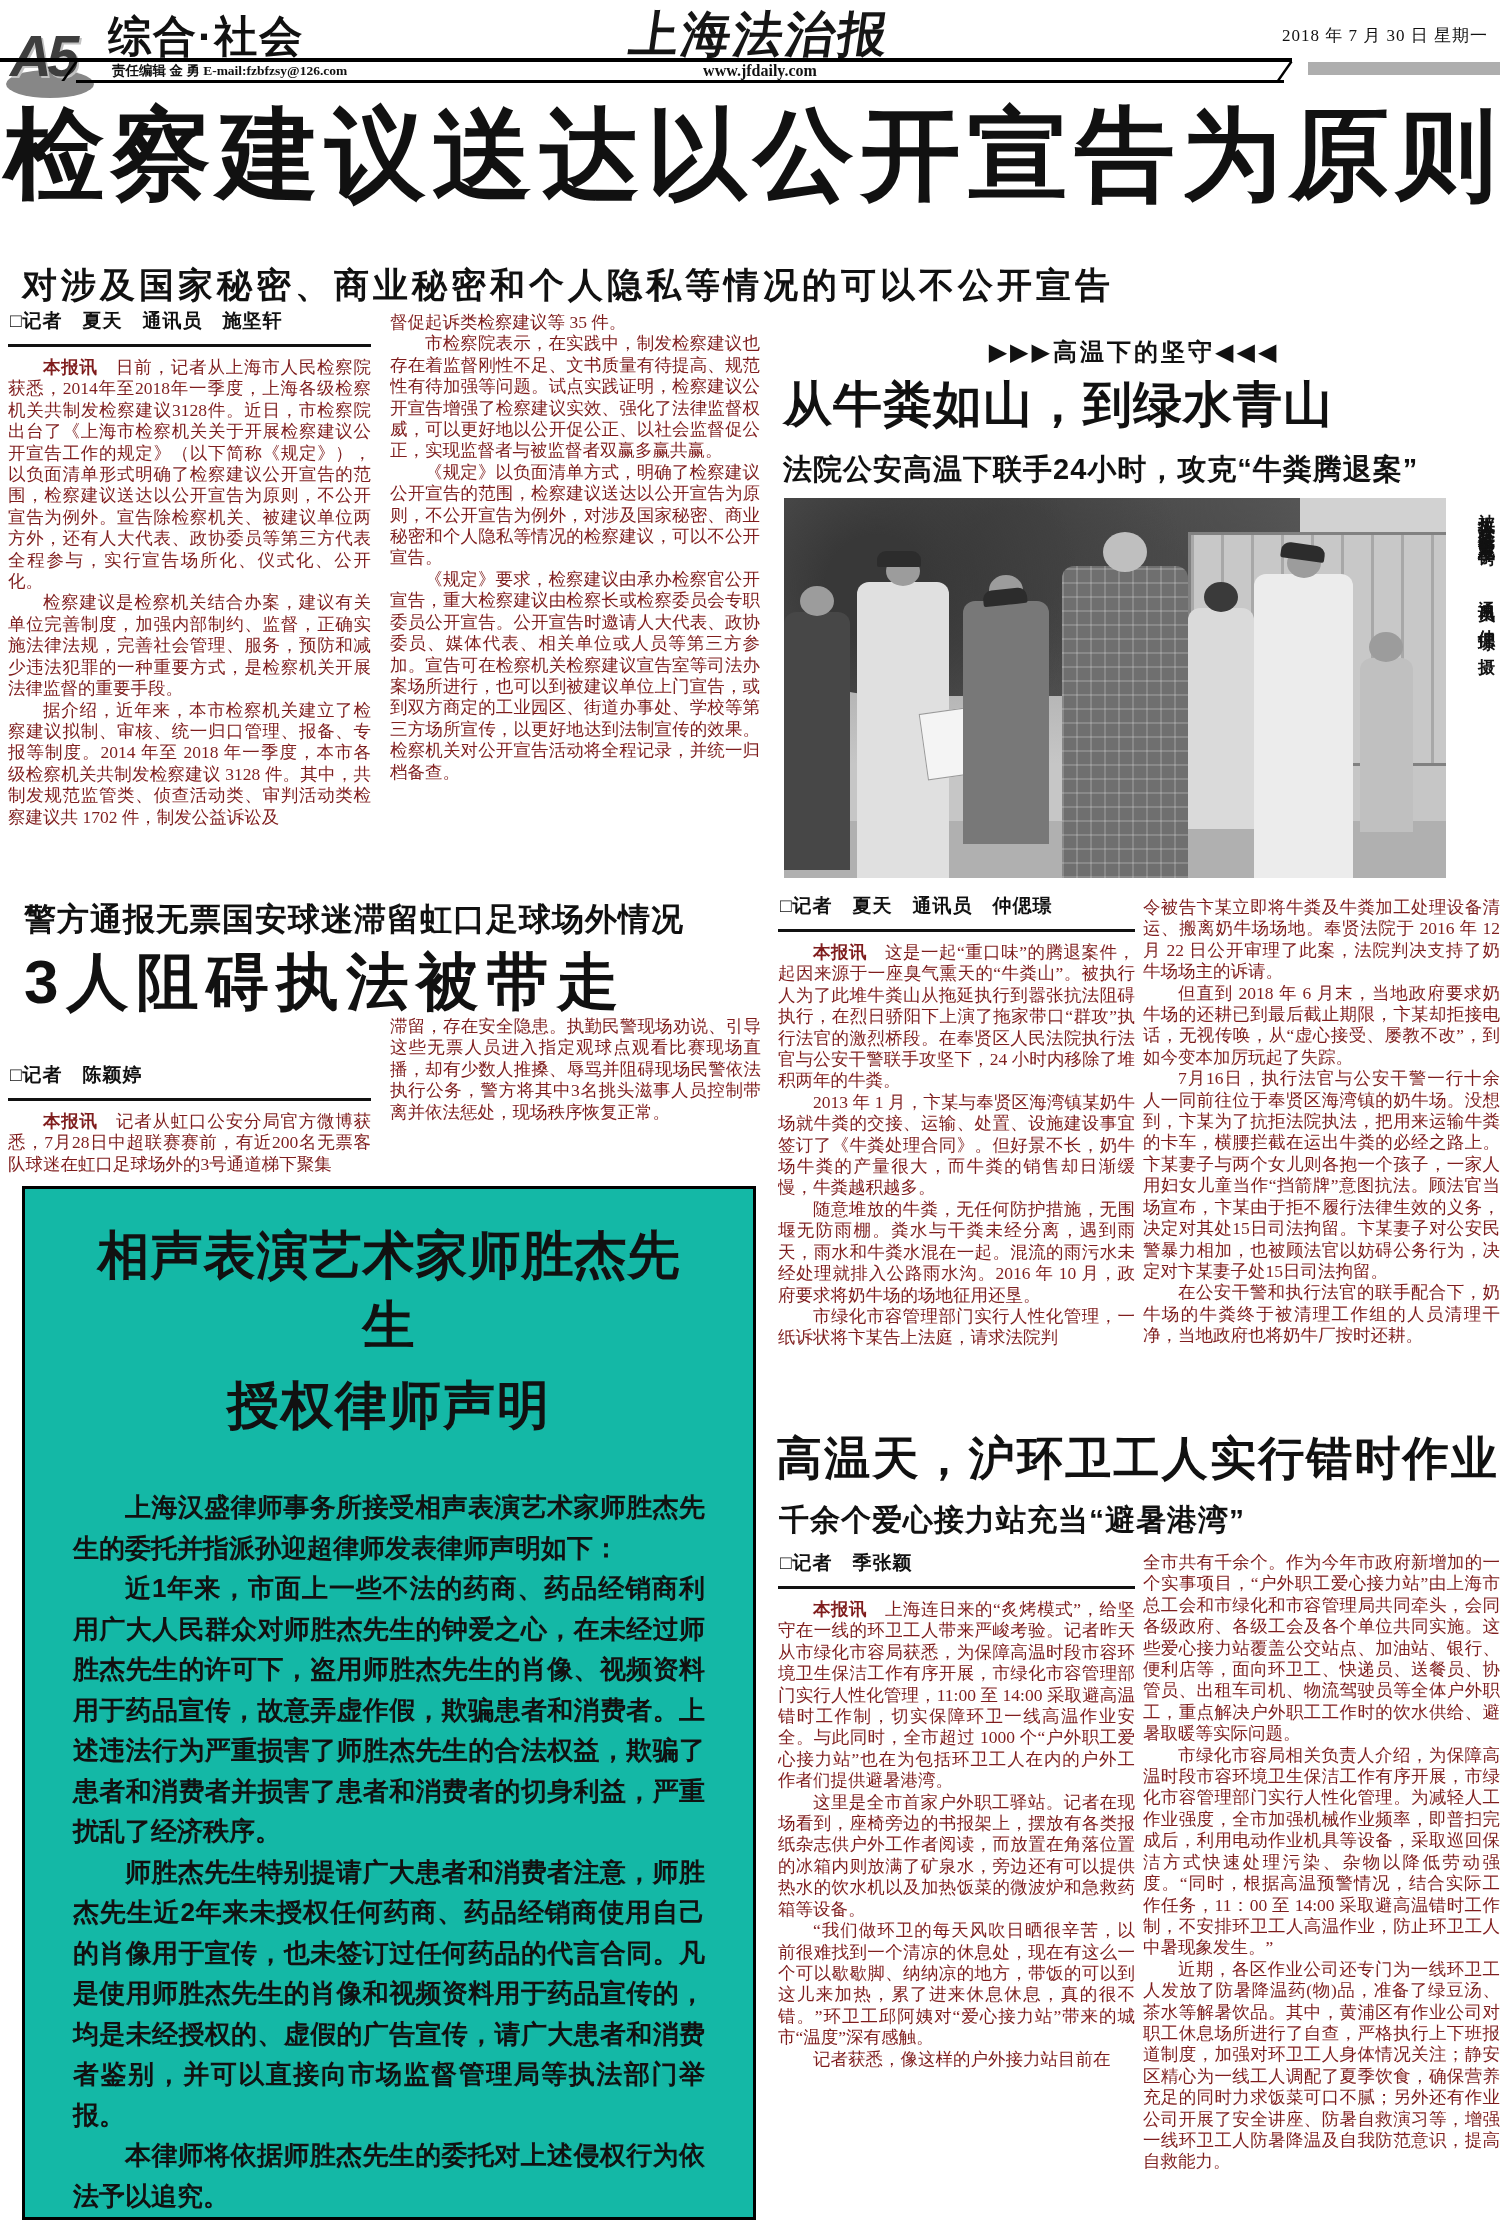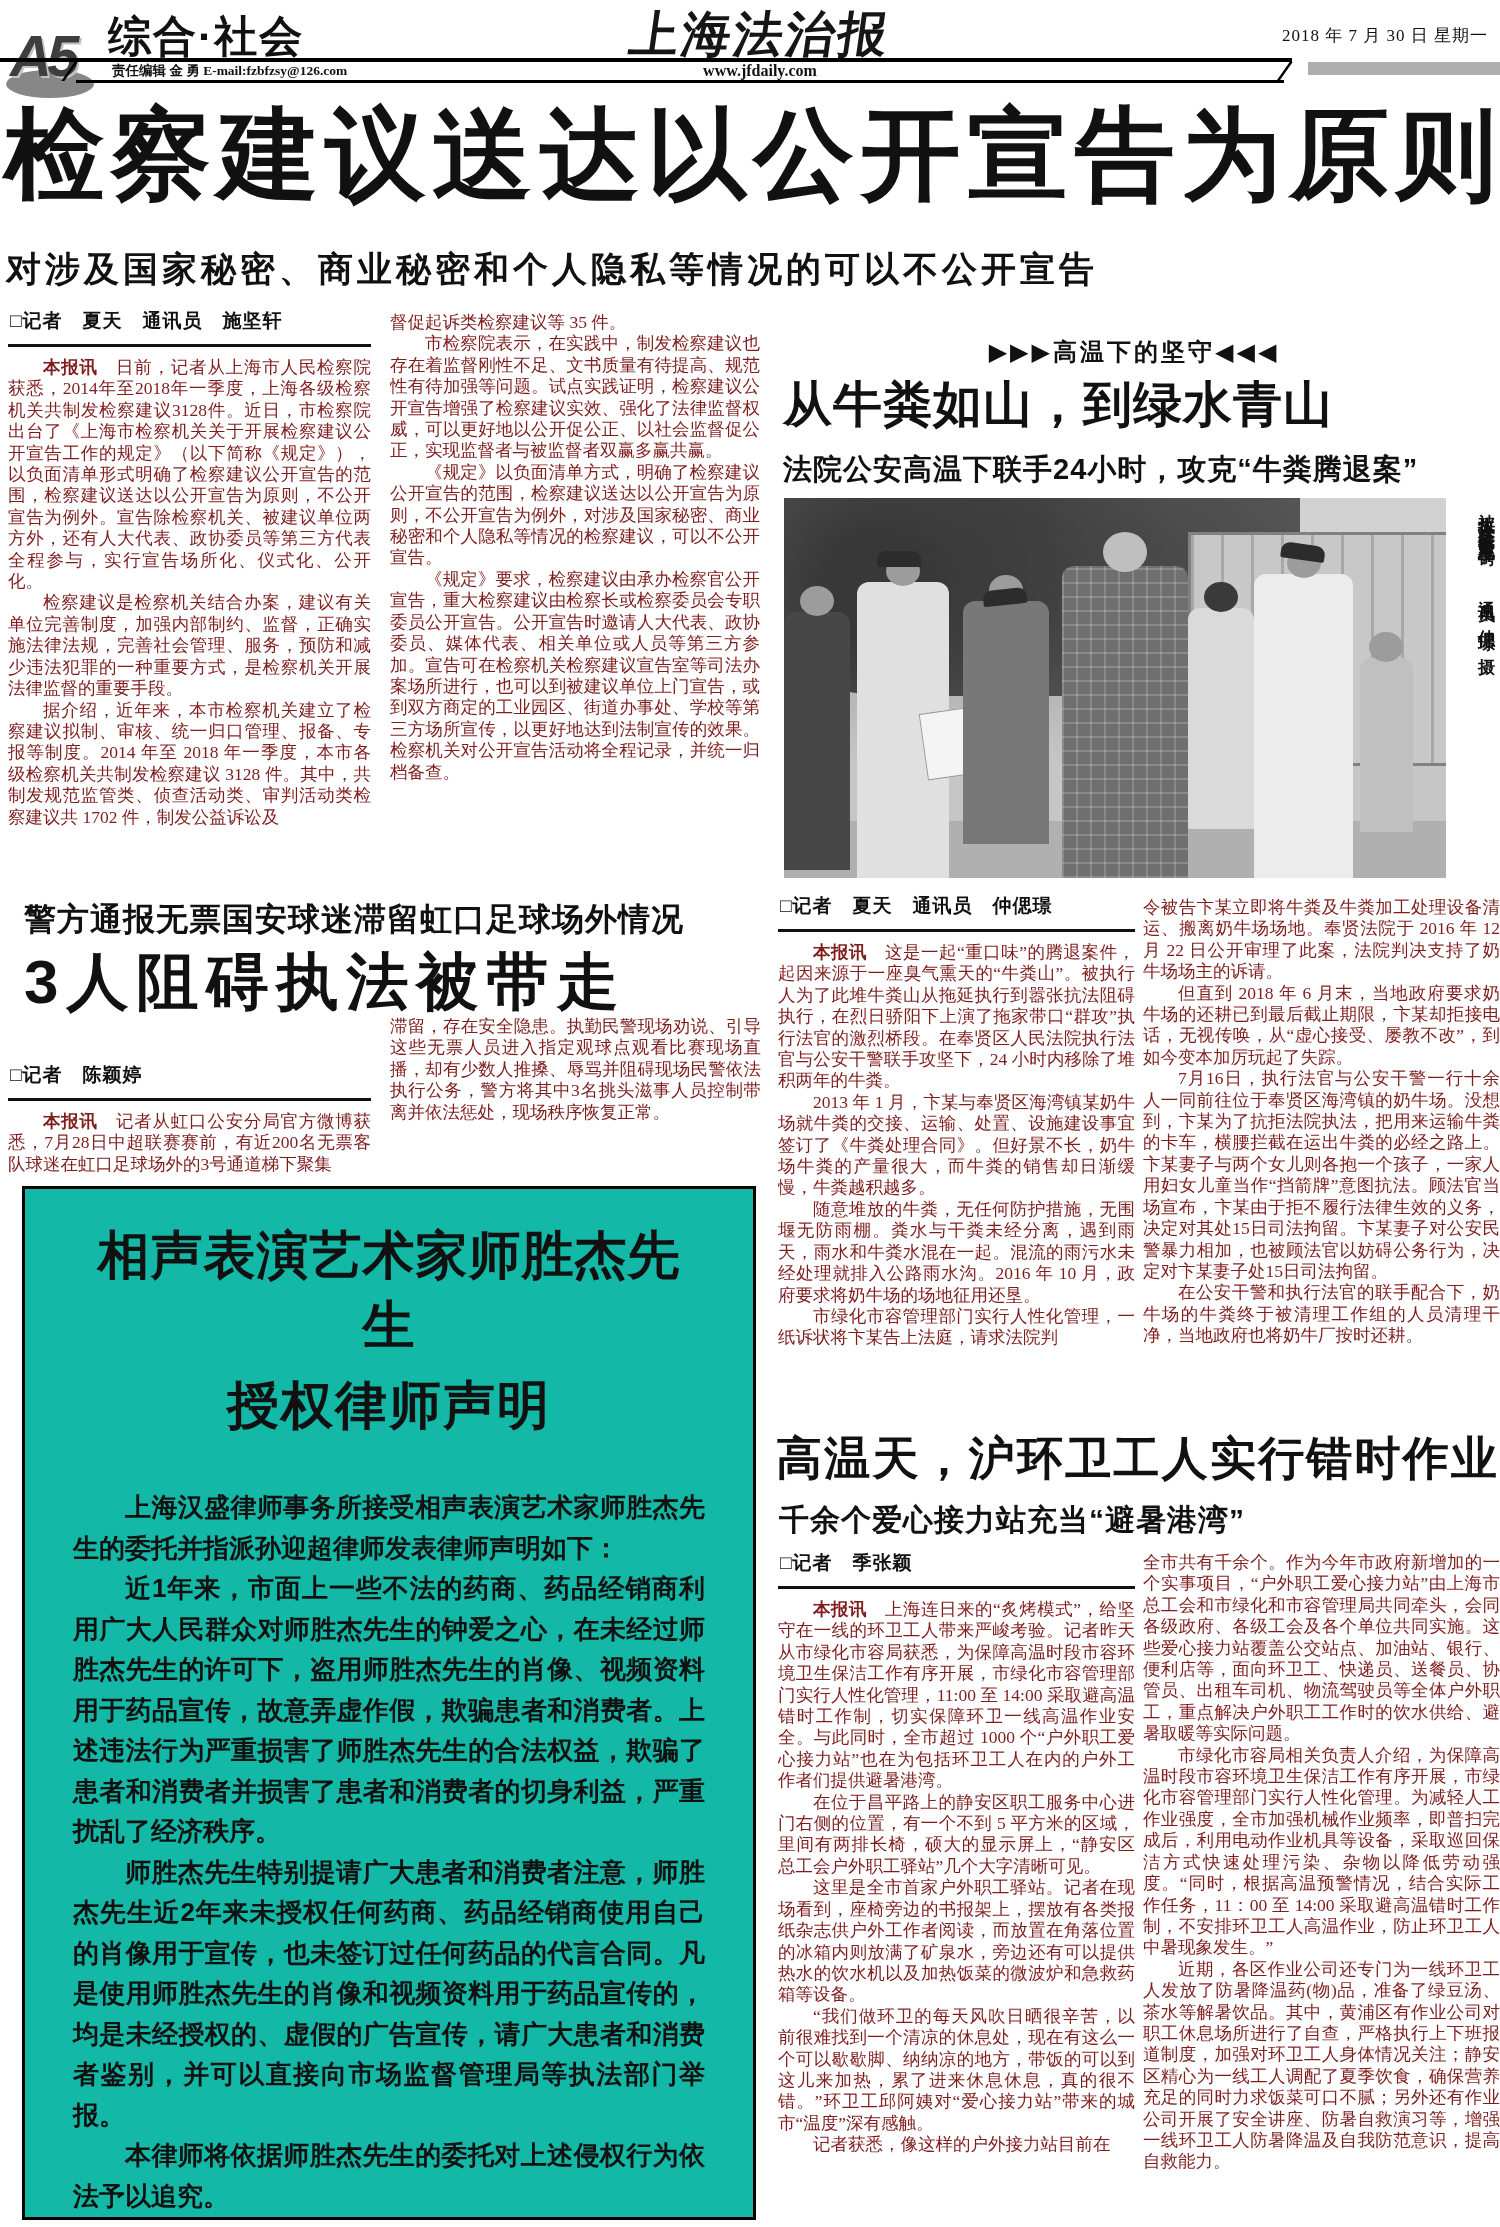--- a/index.html
+++ b/index.html
@@ -127,21 +127,21 @@
   <div class="abs page-date">2018 年 7 月 30 日  星期一</div>
   <div class="abs band-line"></div>
   <div class="abs band"></div>
   <div class="abs band-endL"></div>
   <div class="abs band-endR"></div>
   <div class="abs editor-line">责任编辑  金  勇  E-mail:fzbfzsy@126.com</div>
   <div class="abs website">www.jfdaily.com</div>
   <div class="abs gray-bar"></div>
 
   <h1 class="abs h-main sans" style="margin:0;">检察建议送达以公开宣告为原则</h1>
-  <h2 class="abs h-sub sans" style="margin:0;">对涉及国家秘密、商业秘密和个人隐私等情况的可以不公开宣告</h2>
+  <h2 class="abs h-sub sans" style="margin:16px;">对涉及国家秘密、商业秘密和个人隐私等情况的可以不公开宣告</h2>
 
   <div class="abs lead-c1">
     <div class="byline">□记者　夏天　通讯员　施坚轩</div>
     <div class="body">
         <p><b>本报讯</b>　日前，记者从上海市人民检察院获悉，2014年至2018年一季度，上海各级检察机关共制发检察建议3128件。近日，市检察院出台了《上海市检察机关关于开展检察建议公开宣告工作的规定》（以下简称《规定》），以负面清单形式明确了检察建议公开宣告的范围，检察建议送达以公开宣告为原则，不公开宣告为例外。宣告除检察机关、被建议单位两方外，还有人大代表、政协委员等第三方代表全程参与，实行宣告场所化、仪式化、公开化。</p>
         <p>检察建议是检察机关结合办案，建议有关单位完善制度，加强内部制约、监督，正确实施法律法规，完善社会管理、服务，预防和减少违法犯罪的一种重要方式，是检察机关开展法律监督的重要手段。</p>
         <p>据介绍，近年来，本市检察机关建立了检察建议拟制、审核、统一归口管理、报备、专报等制度。2014 年至 2018 年一季度，本市各级检察机关共制发检察建议 3128 件。其中，共制发规范监管类、侦查活动类、审判活动类检察建议共 1702 件，制发公益诉讼及</p>
       </div>
   </div>
   <div class="abs lead-c2 body">
@@ -218,21 +218,20 @@
       </div>
 
   </div>
 
   <div class="abs san-h sans">高温天，沪环卫工人实行错时作业</div>
   <div class="abs san-sub sans">千余个爱心接力站充当“避暑港湾”</div>
   <div class="abs san-c1">
     <div class="byline">□记者　季张颖</div>
     <div class="body">
         <p><b>本报讯</b>　上海连日来的“炙烤模式”，给坚守在一线的环卫工人带来严峻考验。记者昨天从市绿化市容局获悉，为保障高温时段市容环境卫生保洁工作有序开展，市绿化市容管理部门实行人性化管理，11:00 至 14:00 采取避高温错时工作制，切实保障环卫一线高温作业安全。与此同时，全市超过 1000 个“户外职工爱心接力站”也在为包括环卫工人在内的户外工作者们提供避暑港湾。</p>
-        <p>在位于昌平路上的静安区职工服务中心进门右侧的位置，有一个不到 5 平方米的区域，里间有两排长椅，硕大的显示屏上，“静安区总工会户外职工驿站”几个大字清晰可见。</p>
         <p>这里是全市首家户外职工驿站。记者在现场看到，座椅旁边的书报架上，摆放有各类报纸杂志供户外工作者阅读，而放置在角落位置的冰箱内则放满了矿泉水，旁边还有可以提供热水的饮水机以及加热饭菜的微波炉和急救药箱等设备。</p>
         <p>“我们做环卫的每天风吹日晒很辛苦，以前很难找到一个清凉的休息处，现在有这么一个可以歇歇脚、纳纳凉的地方，带饭的可以到这儿来加热，累了进来休息休息，真的很不错。”环卫工邱阿姨对“爱心接力站”带来的城市“温度”深有感触。</p>
         <p>记者获悉，像这样的户外接力站目前在</p>
       </div>
   </div>
   <div class="abs san-c2 body">
       <p class="cont">全市共有千余个。作为今年市政府新增加的一个实事项目，“户外职工爱心接力站”由上海市总工会和市绿化和市容管理局共同牵头，会同各级政府、各级工会及各个单位共同实施。这些爱心接力站覆盖公交站点、加油站、银行、便利店等，面向环卫工、快递员、送餐员、协管员、出租车司机、物流驾驶员等全体户外职工，重点解决户外职工工作时的饮水供给、避暑取暖等实际问题。</p>
       <p>市绿化市容局相关负责人介绍，为保障高温时段市容环境卫生保洁工作有序开展，市绿化市容管理部门实行人性化管理。为减轻人工作业强度，全市加强机械作业频率，即普扫完成后，利用电动作业机具等设备，采取巡回保洁方式快速处理污染、杂物以降低劳动强度。“同时，根据高温预警情况，结合实际工作任务，11：00 至 14:00 采取避高温错时工作制，不安排环卫工人高温作业，防止环卫工人中暑现象发生。”</p>
       <p>近期，各区作业公司还专门为一线环卫工人发放了防暑降温药(物)品，准备了绿豆汤、茶水等解暑饮品。其中，黄浦区有作业公司对职工休息场所进行了自查，严格执行上下班报道制度，加强对环卫工人身体情况关注；静安区精心为一线工人调配了夏季饮食，确保营养充足的同时力求饭菜可口不腻；另外还有作业公司开展了安全讲座、防暑自救演习等，增强一线环卫工人防暑降温及自我防范意识，提高自救能力。</p>
     </div>

